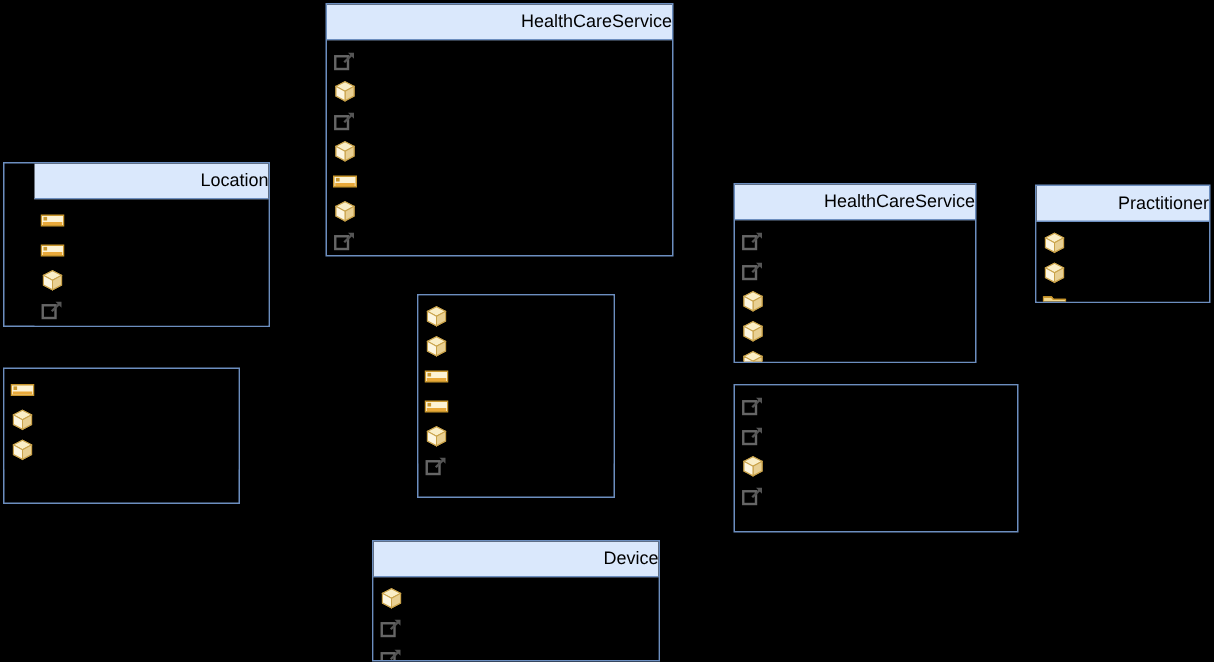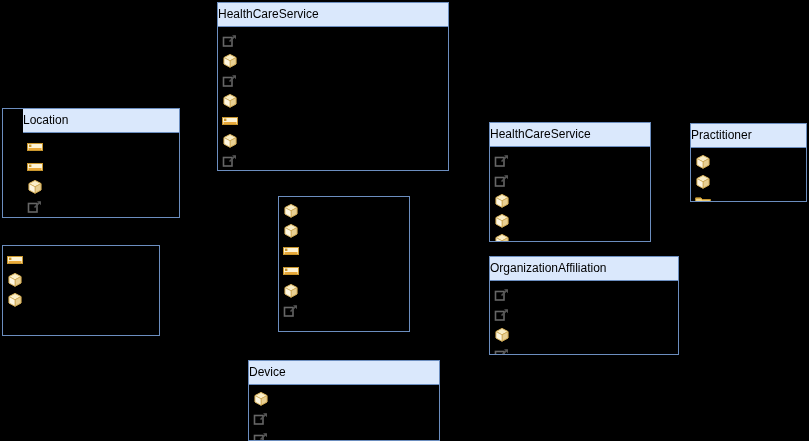--- a/index.html
+++ b/index.html
@@ -31,21 +31,21 @@
     overflow: hidden;
   }
   .entity-header {
     box-sizing: border-box;
     height: 24px;
     line-height: 23px;
     background: #dae8fc;
     border-bottom: 1px solid #6c8ebf;
     color: #000000;
     font-size: 12px;
-    text-align: left;
+    text-align: right;
     white-space: nowrap;
     overflow: hidden;
   }
   .entity-body {
     box-sizing: border-box;
     padding: 4px 0 4px 0;
     background: #000000;
   }
   .member-row {
     box-sizing: border-box;
@@ -434,21 +434,20 @@
               <path d="M0.6 4 L6 4 L7.3 5.6 L15.4 5.6 L15.4 13 L0.6 13 Z" fill="#f3d98f" stroke="#c9972e" stroke-width="0.9"></path>
               <path d="M0.6 4 L6 4 L7.3 5.6 L15.4 5.6" fill="none" stroke="#c9972e" stroke-width="0.9"></path>
               <rect x="1.6" y="7" width="12.8" height="5" fill="#fdf0c6" stroke="none"></rect>
             </svg>
           </span>
           <span class="member-label"></span>
         </div>
       </div>
     </div>
     <div class="entity" style="left: 489px; top: 256px; width: 190px; height: 99px;">
-      <div class="entity-header">OrganizationAffiliation</div>
       <div class="entity-body" style="height: 75px;">
         <div class="member-row">
           <span class="icon">
             <svg viewBox="0 0 16 16">
               <rect x="1.5" y="4.5" width="8.5" height="8.5" fill="none" stroke="#666666" stroke-width="1.6"></rect>
               <path d="M7.5 8.5 L13.2 3" stroke="#555555" stroke-width="1.6" fill="none"></path>
               <polygon points="14,2.2 14,6.2 10,2.2" fill="#555555"></polygon>
             </svg>
           </span>
           <span class="member-label"></span>

